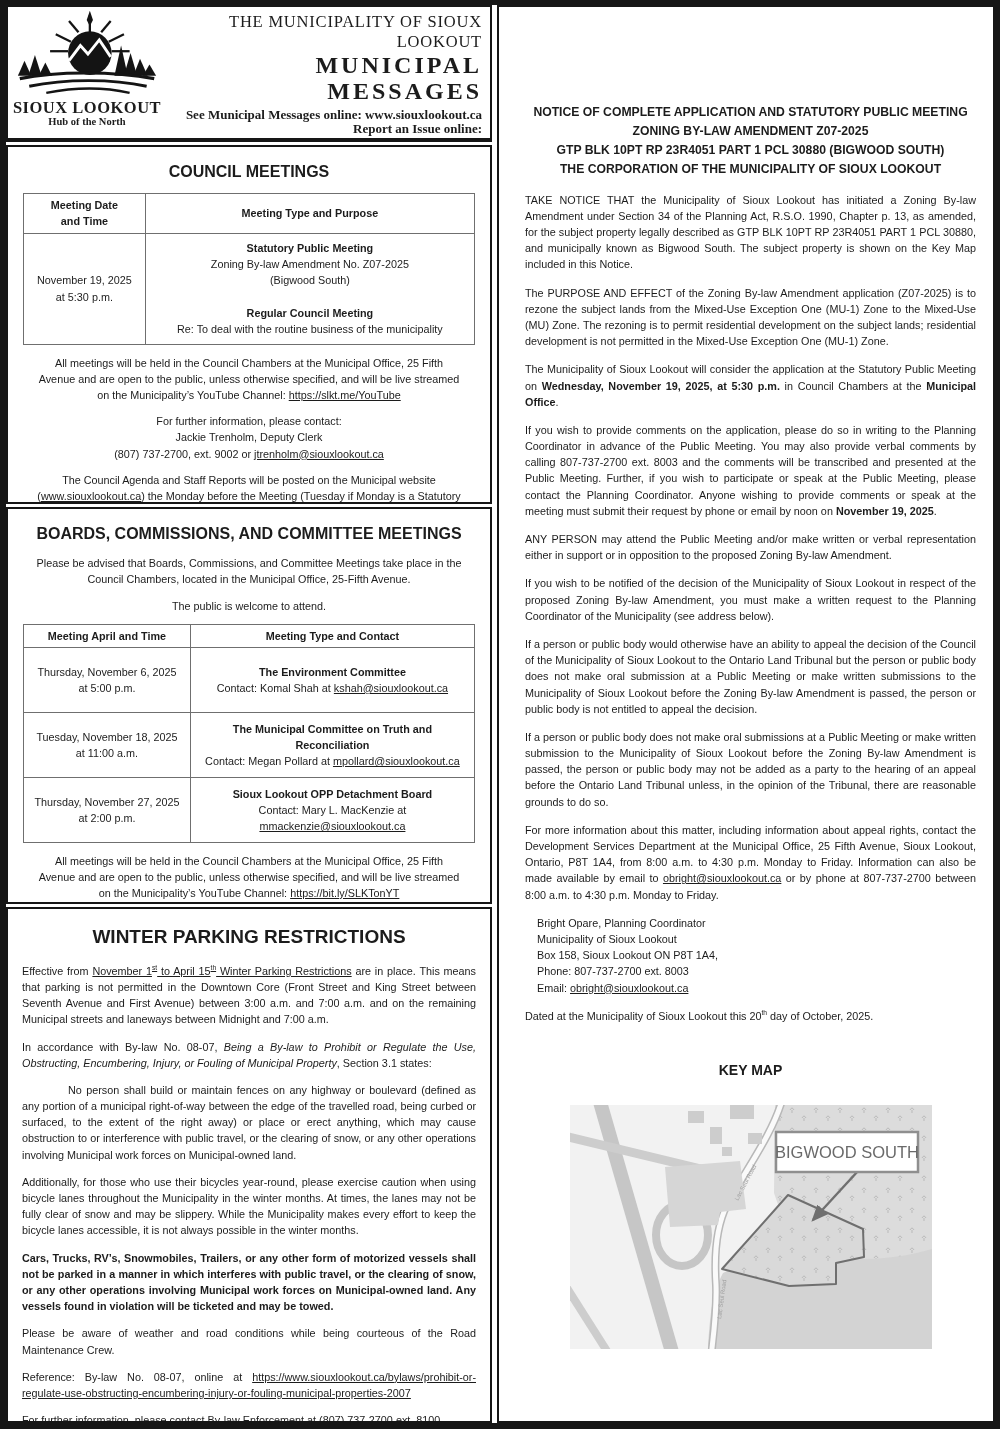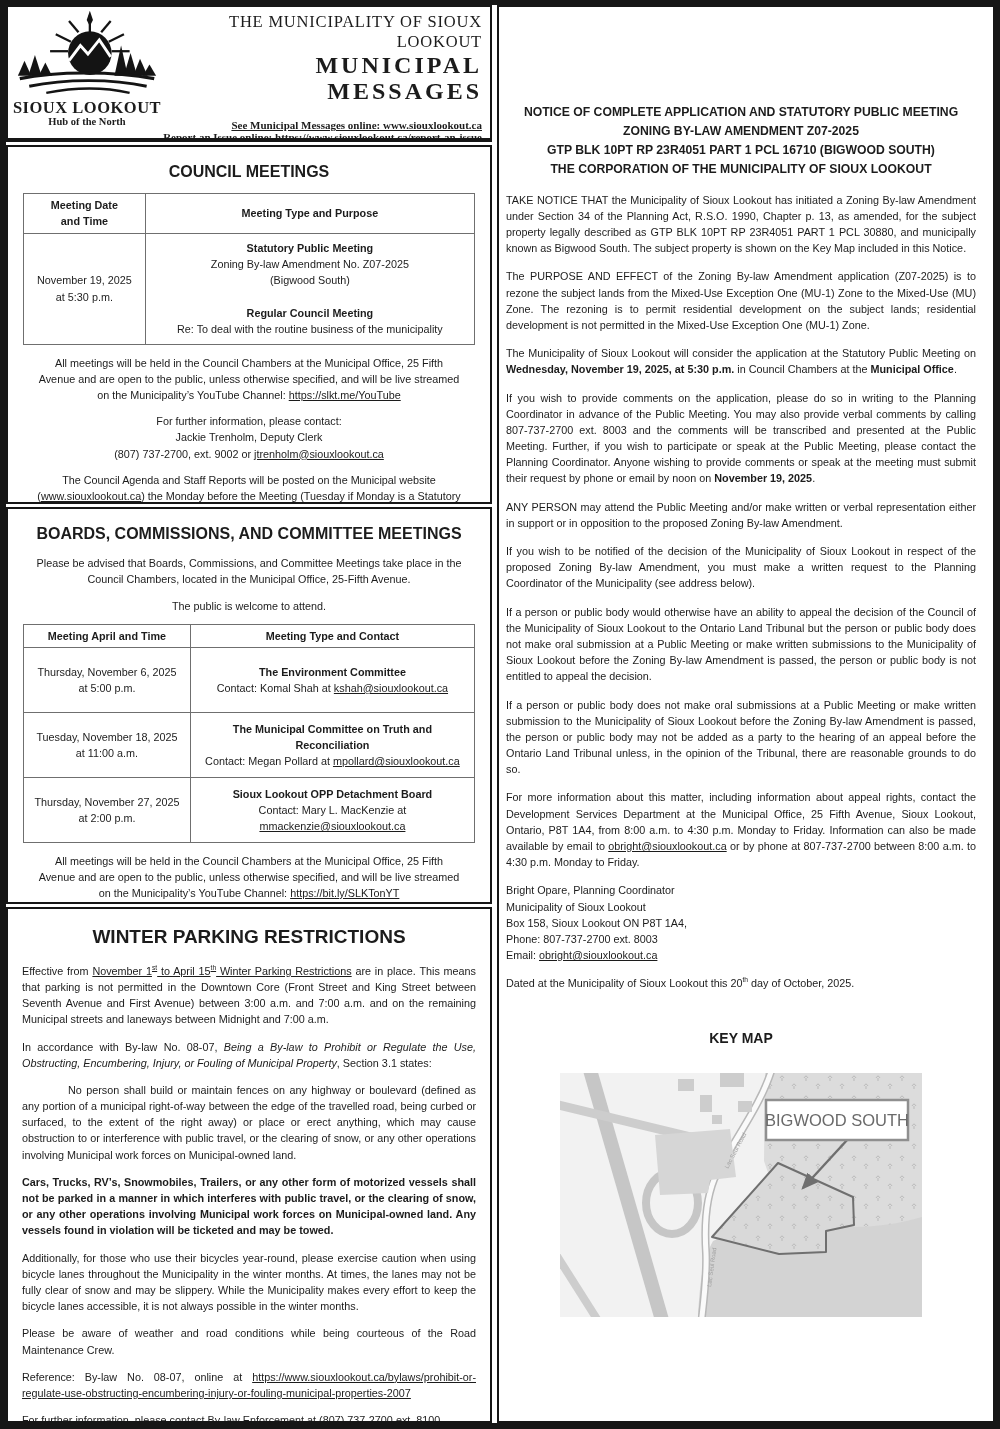--- a/index.html
+++ b/index.html
@@ -2,32 +2,32 @@
 <html><head>
 <meta charset="utf-8">
 <style>
   html,body{margin:0;padding:0;background:#9a9a9a;}
   .page{position:relative;width:1000px;height:1429px;background:#ffffff;box-sizing:border-box;
         border:5px solid #161616;border-left-width:6px;border-bottom-width:6px;
         display:flex;gap:5px;color:#1c1c1c;
         font-family:"Liberation Sans","DejaVu Sans",sans-serif;font-size:10.8px;line-height:1.5;}
   .col-left{width:486px;display:flex;flex-direction:column;gap:3px;}
   .box{border:2px solid #161616;background:#fff;box-sizing:border-box;overflow:hidden;}
-  .col-right{flex:1;border:2px solid #161616;box-sizing:border-box;padding:6px 17px 0 7px;overflow:hidden;}
+  .col-right{flex:1;border:2px solid #161616;box-sizing:border-box;padding:6px 17px 0 26px;overflow:hidden;}
 
   
   .masthead{height:137px;display:flex;border-bottom-width:4px;padding:4px 8px 2px 4px;}
   .logo{width:150px;text-align:center;flex:none;}
   .logo svg{display:block;margin:0 auto;}
   .logo-name{font-family:Liberation Serif, serif;font-weight:bold;font-size:16.5px;letter-spacing:0.5px;line-height:1.05;}
   .logo-tag{font-family:"Liberation Serif","DejaVu Serif",serif;font-weight:bold;font-size:10.5px;line-height:1.1;}
   .mast-text{flex:1;text-align:right;padding-top:1px;}
   .mast-org{font-family:"Liberation Serif","DejaVu Serif",serif;font-size:16.5px;letter-spacing:0.8px;line-height:1.2;}
-  .mast-title{font-family:"Liberation Serif","DejaVu Serif",serif;font-size:24px;font-weight:bold;letter-spacing:3px;line-height:1.1;margin-bottom:16px;}
-  .mast-info div{font-family:"Liberation Serif","DejaVu Serif",serif;font-weight:bold;font-size:11px;line-height:1.07;text-decoration:underline;}
+  .mast-title{font-family:"Liberation Serif","DejaVu Serif",serif;font-size:24px;font-weight:bold;letter-spacing:3px;line-height:1.1;margin-bottom:4px;}
+  .mast-info div{font-family:"Liberation Serif","DejaVu Serif",serif;font-weight:bold;font-size:13px;line-height:1.07;}
 
   
   h2.section{font-size:16px;font-weight:bold;text-align:center;margin:15px 10px 12px;line-height:1.2;}
   .winter h2.section{font-size:19px;margin:17px 10px 14px;}
   .center{text-align:center;}
   .just{text-align:justify;}
   .note{margin:10px 28px;}
 
   table.tbl{border-collapse:collapse;margin:0 auto;width:calc(100% - 30px);}
   table.tbl th,table.tbl td{border:1px solid #6f6f6f;text-align:center;vertical-align:middle;padding:3px 6px;}
@@ -38,21 +38,21 @@
   .boards-tbl td{height:58px;}
 
   .winter .content{padding:0 14px;}
   .winter .content p{margin:0 0 11px;}
   .indent{text-indent:46px;}
 
   
   .notice-title{margin:90px 0 13px;}
   .notice-title div{text-align:center;font-weight:bold;font-size:12.2px;line-height:1.55;}
   .rp{margin:0 0 12px;text-align:justify;}
-  .contact-block{margin:0 0 12px;}
+  .contact-block{margin:0 12px 12px;}
   .keymap-h{font-weight:bold;text-align:center;font-size:14px;margin:36px 0 24px;}
   svg.map{display:block;margin:0 auto;}
 
   .b{font-weight:bold}.i{font-style:italic}.u{text-decoration:underline}
   sup{font-size:0.62em;line-height:0;}
 </style>
 </head>
 <body>
 
 <div class="page">
@@ -149,34 +149,34 @@
       <p class="note center"><span>All meetings will be held in the Council Chambers at the Municipal Office, 25 Fifth Avenue and are open to the public, unless otherwise specified, and will be live streamed on the Municipality’s YouTube Channel: </span><span class="u">https://bit.ly/SLKTonYT</span></p>
 
     </div>
 
     <div class="box winter" style="flex:1;">
       <h2 class="section">WINTER PARKING RESTRICTIONS</h2>
       <div class="content">
         <p class="just"><span>Effective from </span><span class="u">November 1</span><sup class="u">st</sup><span class="u"> to April 15</span><sup class="u">th</sup><span class="u"> Winter Parking Restrictions</span><span> are in place. This means that parking is not permitted in the Downtown Core (Front Street and King Street between Seventh Avenue and First Avenue) between 3:00 a.m. and 7:00 a.m. and on the remaining Municipal streets and laneways between Midnight and 7:00 a.m.</span></p>
         <p class="just"><span>In accordance with By-law No. 08-07, </span><span class="i">Being a By-law to Prohibit or Regulate the Use, Obstructing, Encumbering, Injury, or Fouling of Municipal Property</span><span>, Section 3.1 states:</span></p>
         <p class="just indent"><span>No person shall build or maintain fences on any highway or boulevard (defined as any portion of a municipal right-of-way between the edge of the travelled road, being curbed or surfaced, to the extent of the right away) or place or erect anything, which may cause obstruction to or interference with public travel, or the clearing of snow, or any other operations involving Municipal work forces on Municipal-owned land.</span></p>
+        <p class="just"><span>Additionally, for those who use their bicycles year-round, please exercise caution when using bicycle lanes throughout the Municipality in the winter months. At times, the lanes may not be fully clear of snow and may be slippery. While the Municipality makes every effort to keep the bicycle lanes accessible, it is not always possible in the winter months.</span></p>
         <p class="just"><span class="b">Cars, Trucks, RV’s, Snowmobiles, Trailers, or any other form of motorized vessels shall not be parked in a manner in which interferes with public travel, or the clearing of snow, or any other operations involving Municipal work forces on Municipal-owned land. Any vessels found in violation will be ticketed and may be towed.</span></p>
-        <p class="just"><span>Additionally, for those who use their bicycles year-round, please exercise caution when using bicycle lanes throughout the Municipality in the winter months. At times, the lanes may not be fully clear of snow and may be slippery. While the Municipality makes every effort to keep the bicycle lanes accessible, it is not always possible in the winter months.</span></p>
         <p class="just"><span>Please be aware of weather and road conditions while being courteous of the Road Maintenance Crew.</span></p>
         <p class="just"><span>Reference: By-law No. 08-07, online at </span><span class="u">https://www.siouxlookout.ca/bylaws/prohibit-or-regulate-use-obstructing-encumbering-injury-or-fouling-municipal-properties-2007</span></p>
         <p class="just"><span>For further information, please contact By-law Enforcement at (807) 737-2700 ext. 8100.</span></p>
       </div>
     </div>
   </div>
 
   <div class="col-right">
     <div class="notice-title">
       <div>NOTICE OF COMPLETE APPLICATION AND STATUTORY PUBLIC MEETING</div>
       <div>ZONING BY-LAW AMENDMENT Z07-2025</div>
-      <div>GTP BLK 10PT RP 23R4051 PART 1 PCL 16710 (BIGWOOD SOUTH)</div>
+      <div>GTP BLK 10PT RP 23R4051 PART 1 PCL 30880 (BIGWOOD SOUTH)</div>
       <div>THE CORPORATION OF THE MUNICIPALITY OF SIOUX LOOKOUT</div>
     </div>
     <p class="rp"><span>TAKE NOTICE THAT the Municipality of Sioux Lookout has initiated a Zoning By-law Amendment under Section 34 of the Planning Act, R.S.O. 1990, Chapter p. 13, as amended, for the subject property legally described as GTP BLK 10PT RP 23R4051 PART 1 PCL 30880, and municipally known as Bigwood South. The subject property is shown on the Key Map included in this Notice.</span></p>
     <p class="rp"><span>The PURPOSE AND EFFECT of the Zoning By-law Amendment application (Z07-2025) is to rezone the subject lands from the Mixed-Use Exception One (MU-1) Zone to the Mixed-Use (MU) Zone. The rezoning is to permit residential development on the subject lands; residential development is not permitted in the Mixed-Use Exception One (MU-1) Zone.</span></p>
     <p class="rp"><span>The Municipality of Sioux Lookout will consider the application at the Statutory Public Meeting on </span><span class="b">Wednesday, November 19, 2025, at 5:30 p.m.</span><span> in Council Chambers at the </span><span class="b">Municipal Office</span><span>.</span></p>
     <p class="rp"><span>If you wish to provide comments on the application, please do so in writing to the Planning Coordinator in advance of the Public Meeting.  You may also provide verbal comments by calling 807-737-2700 ext. 8003 and the comments will be transcribed and presented at the Public Meeting.  Further, if you wish to participate or speak at the Public Meeting, please contact the Planning Coordinator. Anyone wishing to provide comments or speak at the meeting must submit their request by phone or email by noon on </span><span class="b">November 19, 2025</span><span>.</span></p>
     <p class="rp"><span>ANY PERSON may attend the Public Meeting and/or make written or verbal representation either in support or in opposition to the proposed Zoning By-law Amendment.</span></p>
     <p class="rp"><span>If you wish to be notified of the decision of the Municipality of Sioux Lookout in respect of the proposed Zoning By-law Amendment, you must make a written request to the Planning Coordinator of the Municipality (see address below).</span></p>
     <p class="rp"><span>If a person or public body would otherwise have an ability to appeal the decision of the Council of the Municipality of Sioux Lookout to the Ontario Land Tribunal but the person or public body does not make oral submission at a Public Meeting or make written submissions to the Municipality of Sioux Lookout before the Zoning By-law Amendment is passed, the person or public body is not entitled to appeal the decision.</span></p>
     <p class="rp"><span>If a person or public body does not make oral submissions at a Public Meeting or make written submission to the Municipality of Sioux Lookout before the Zoning By-law Amendment is passed, the person or public body may not be added as a party to the hearing of an appeal before the Ontario Land Tribunal unless, in the opinion of the Tribunal, there are reasonable grounds to do so.</span></p>

